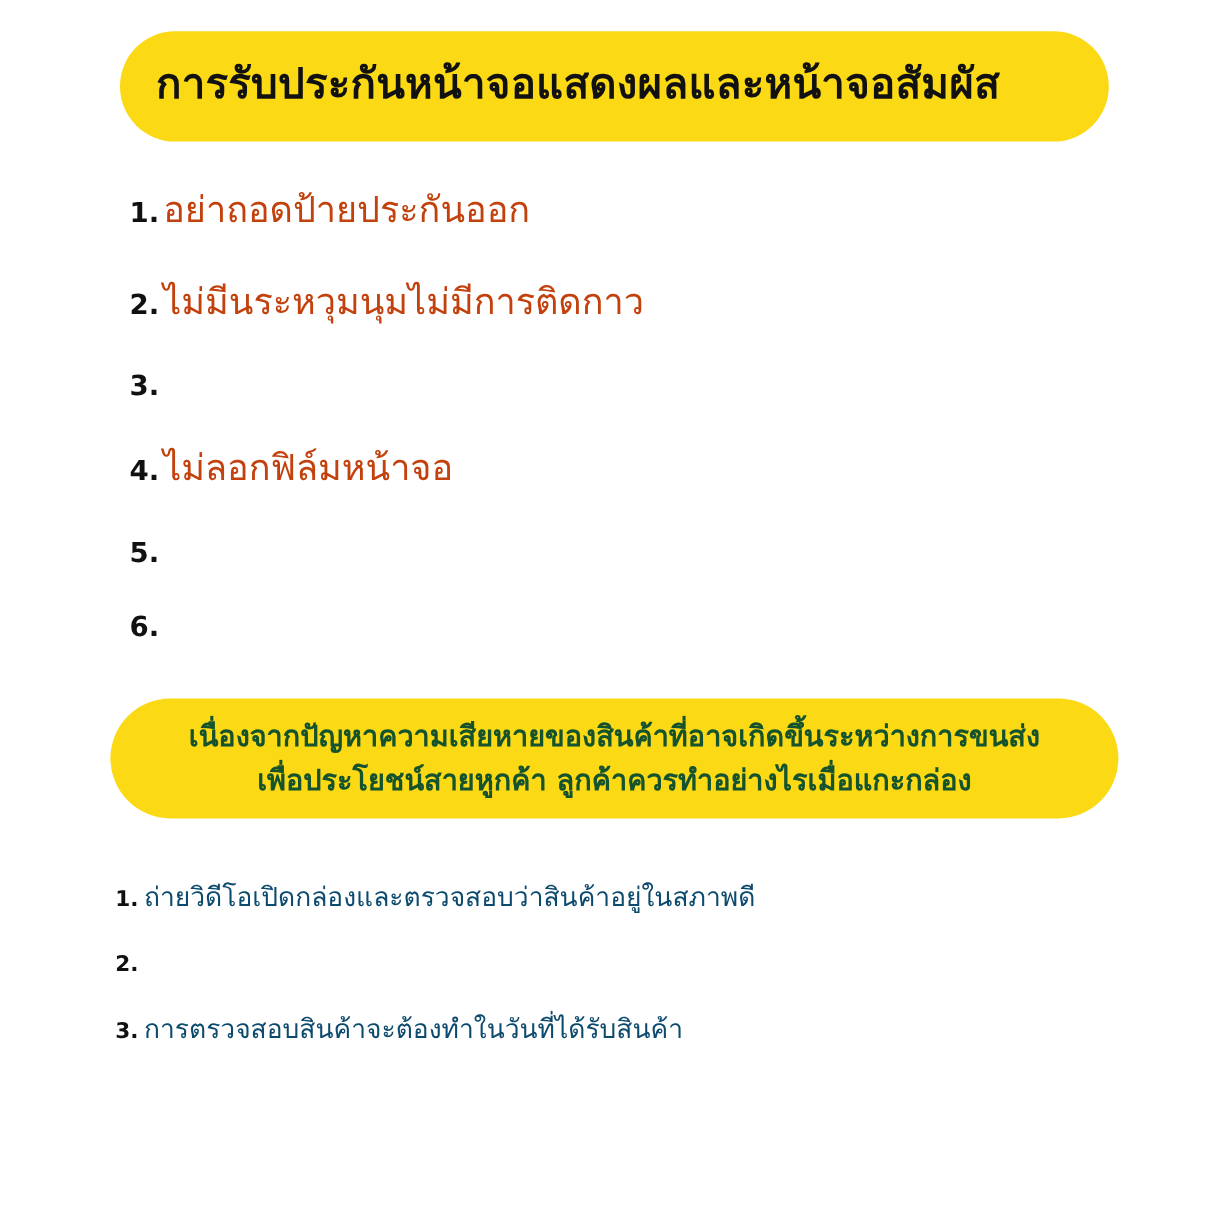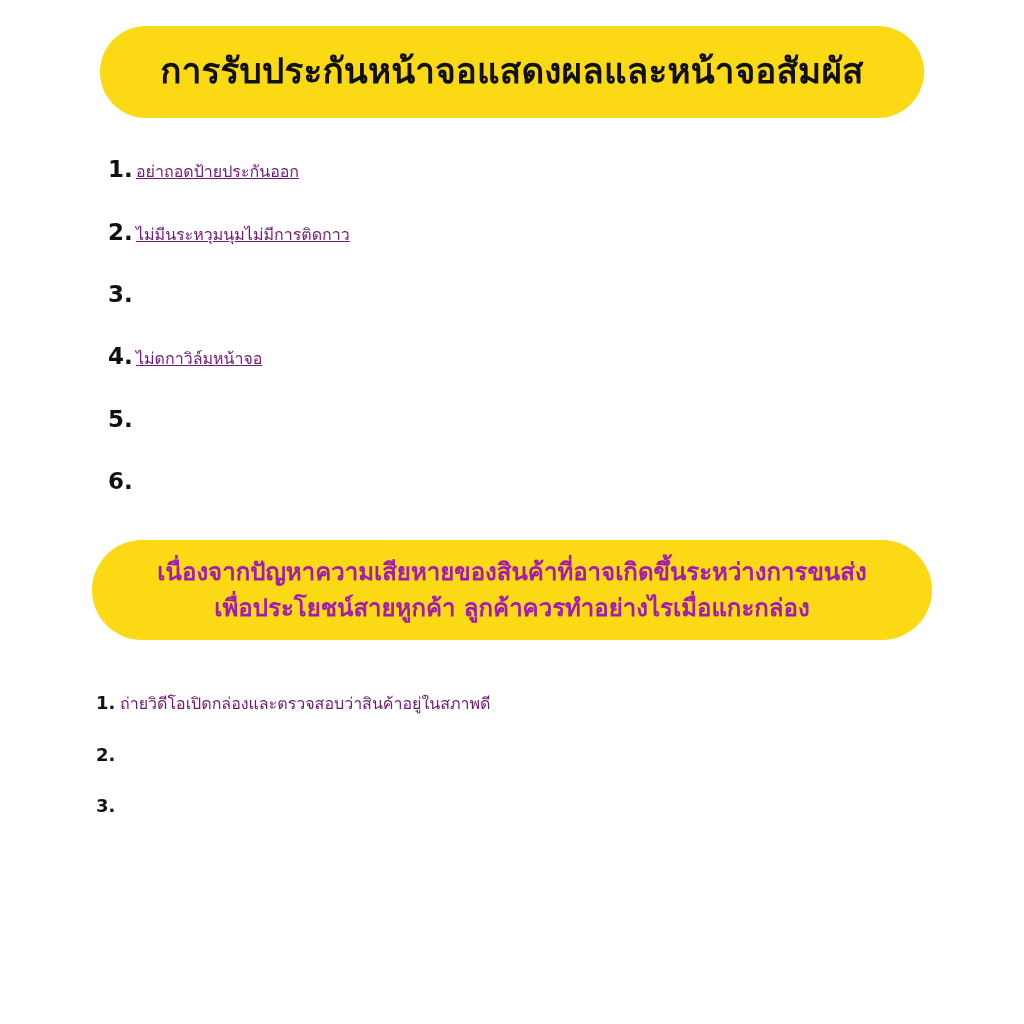--- a/index.html
+++ b/index.html
@@ -21,21 +21,21 @@
     box-sizing: border-box;
     padding: 0;
   }
 
   
   .banner {
     background: #FBD914;
     border-radius: 60px;
     display: flex;
     align-items: center;
-    justify-content: center;
+    justify-content: flex-start;
     text-align: center;
     box-sizing: border-box;
   }
   .banner-title {
     margin: 0 auto;
     width: 824px;
     height: 92px;
     margin-top: 26px;
     padding: 0 30px;
   }
@@ -50,21 +50,21 @@
     margin: 0 auto;
     width: 840px;
     min-height: 96px;
     margin-top: 46px;
     padding: 14px 36px;
     flex-direction: column;
   }
   .banner-secondary .banner-line {
     font-size: 24px;
     font-weight: bold;
-    color: #a21caf;
+    color: #14532d;
     line-height: 1.5;
     white-space: nowrap;
   }
 
   
   .list-primary {
     margin: 0;
     padding: 38px 0 0 0;
     list-style: none;
   }
@@ -74,24 +74,23 @@
     padding: 0 0 0 108px;
     margin-bottom: 36px;
   }
   .list-primary .num {
     font-size: 23px;
     font-weight: bold;
     color: #111111;
     min-width: 28px;
   }
   .list-primary .txt {
-    font-size: 16px;
-    color: #701a75;
+    font-size: 30px;
+    color: #c2410c;
     line-height: 1.35;
-    text-decoration: underline;
   }
 
   
   .list-secondary {
     margin: 0;
     padding: 52px 0 0 0;
     list-style: none;
   }
   .list-secondary .row {
     display: flex;
@@ -99,22 +98,22 @@
     padding: 0 0 0 96px;
     margin-bottom: 30px;
   }
   .list-secondary .num {
     font-size: 18px;
     font-weight: bold;
     color: #111111;
     min-width: 24px;
   }
   .list-secondary .txt {
-    font-size: 16px;
-    color: #701a75;
+    font-size: 22px;
+    color: #0c4a6e;
     line-height: 1.35;
     white-space: nowrap;
   }
 </style>
 </head>
 <body>
 
 <div class="page">
 
   <div class="banner banner-title">
@@ -128,21 +127,21 @@
     </li>
     <li class="row">
       <span class="num">2.</span>
       <span class="txt">ไม่มีนระหวุมนุมไม่มีการติดกาว</span>
     </li>
     <li class="row">
       <span class="num">3.</span>
     </li>
     <li class="row">
       <span class="num">4.</span>
-      <span class="txt">ไม่ดกาวิล์มหน้าจอ</span>
+      <span class="txt">ไม่ลอกฟิล์มหน้าจอ</span>
     </li>
     <li class="row">
       <span class="num">5.</span>
     </li>
     <li class="row">
       <span class="num">6.</span>
     </li>
   </ul>
 
   <div class="banner banner-secondary">
@@ -153,16 +152,17 @@
   <ul class="list-secondary">
     <li class="row">
       <span class="num">1.</span>
       <span class="txt">ถ่ายวิดีโอเปิดกล่องและตรวจสอบว่าสินค้าอยู่ในสภาพดี</span>
     </li>
     <li class="row">
       <span class="num">2.</span>
     </li>
     <li class="row">
       <span class="num">3.</span>
+      <span class="txt">การตรวจสอบสินค้าจะต้องทำในวันที่ได้รับสินค้า</span>
     </li>
   </ul>
 
 </div>
 
 </body></html>

